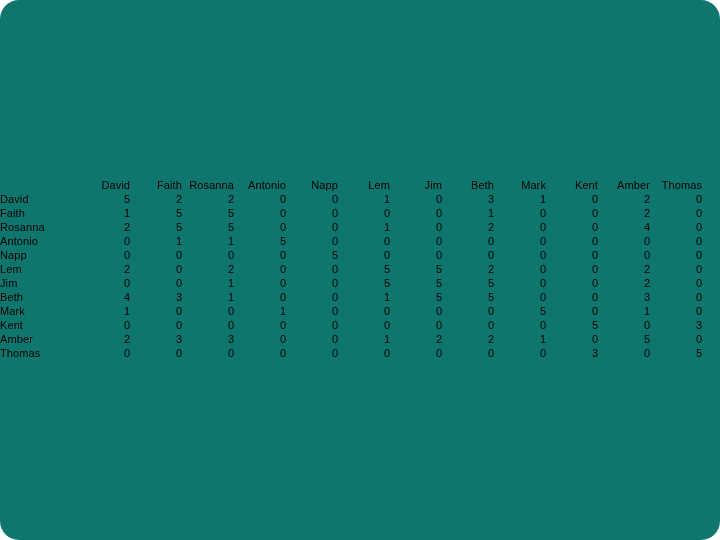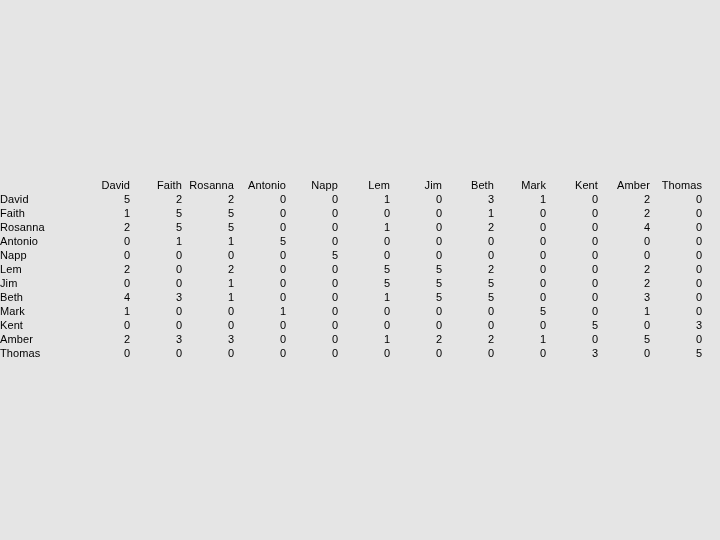--- a/index.html
+++ b/index.html
@@ -81,21 +81,21 @@
   td.cell {
     width: 52px;
     text-align: right;
     padding-right: 21px;
     box-sizing: border-box;
   }
 </style>
 </head>
 <body style="background: rgb(255, 255, 255); color: rgb(0, 0, 0);">
 
-<div id="canvas" style="background: #e5e5e5;">
+<div id="canvas" style="background: #0f766e; border-radius: 19px;">
 
   <div id="matrix">
     <table class="matrix">
       <thead>
         <tr>
           <th class="corner"></th>
 
           <th class="colhead">David</th>
           <th class="colhead">Faith</th>
           <th class="colhead">Rosanna</th>

